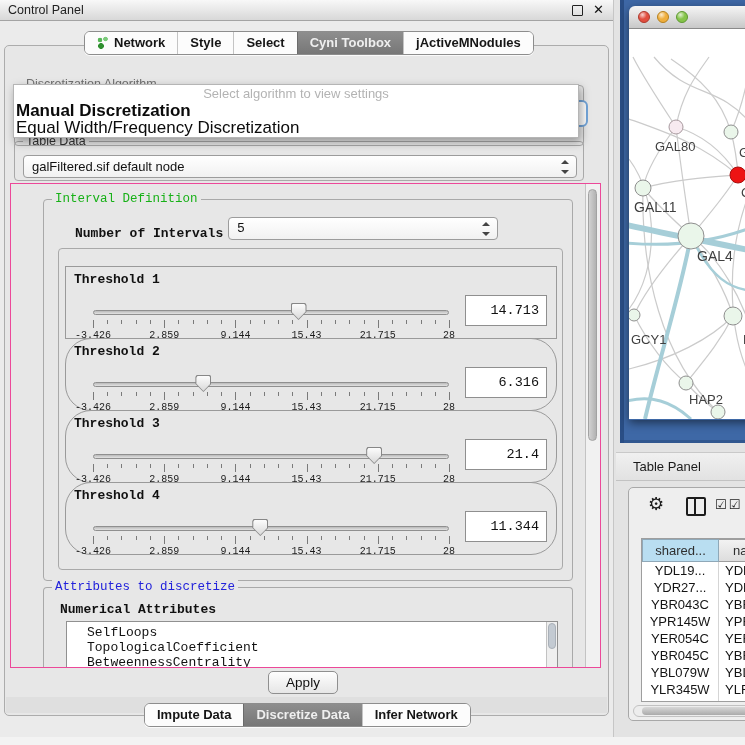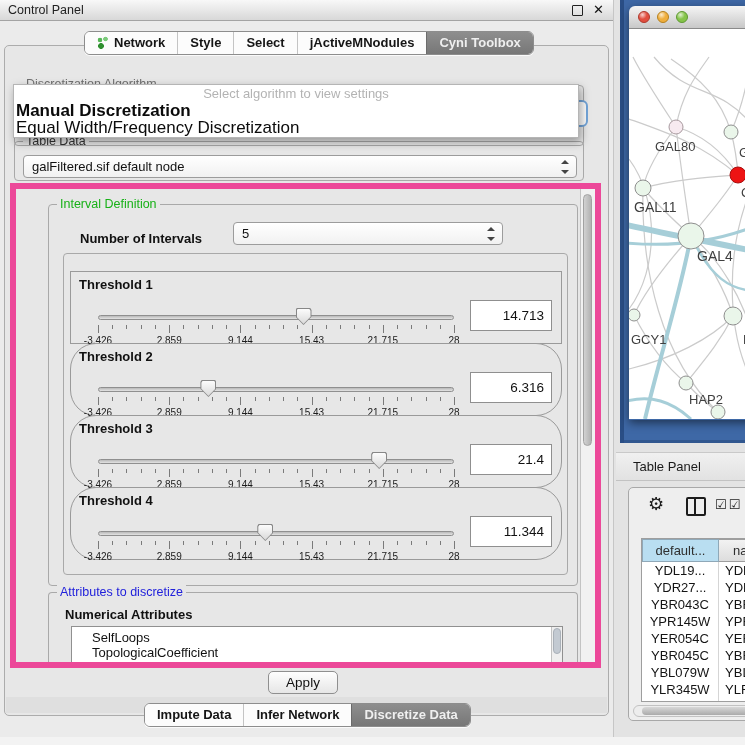--- a/index.html
+++ b/index.html
@@ -44,22 +44,22 @@
   
   #group-tabledata{left:14px;top:141px;width:570px;height:40px;}
   #group-tabledata .group-label{color:#333;}
   .combo{position:absolute;height:23px;background:linear-gradient(#FFFFFF,#F1F1F1);border:1px solid #9C9C9C;
          border-radius:4px;box-sizing:border-box;font-size:13px;color:#111;line-height:21px;padding-left:8px;}
   .spinner{position:absolute;right:7px;top:4px;width:8px;height:14px;}
   .spinner i{position:absolute;left:0;width:0;height:0;border-left:4px solid transparent;border-right:4px solid transparent;}
   .spinner .up{top:0;border-bottom:4.5px solid #444;}
   .spinner .dn{bottom:0;border-top:4.5px solid #444;}
   
-  #viewport{position:absolute;left:10px;top:183px;width:591px;height:485px;border:6px solid #ec4899;
-            background:#E7E7E7;box-sizing:border-box;overflow:hidden;}
+  #viewport{position:absolute;left:10px;top:183px;width:591px;height:485px;border:1px solid #ec4899;
+            background:#E7E7E7;box-sizing:border-box;overflow:hidden;font-family:Liberation Mono, monospace;}
   #vscroll{position:absolute;right:0;top:0;width:15px;height:483px;background:#F1F1F1;border-left:1px solid #C3C3C3;box-sizing:border-box;}
   #vscroll .thumb-v{position:absolute;left:2px;top:5px;width:9px;height:252px;border-radius:5px;
             background:linear-gradient(90deg,#D2D2D2,#B2B2B2);border:1px solid #A2A2A2;box-sizing:border-box;}
   #group-interval{left:32px;top:15px;width:530px;height:382px;}
   #group-interval > .group-label{color:#17B117;}
   .noi-label{position:absolute;left:31px;top:26px;font-size:13px;font-weight:bold;color:#111;}
   #noi-combo{left:184px;top:17px;width:270px;}
   #group-thresholds{left:14px;top:48px;width:505px;height:322px;}
   #group-thresholds > .group-label{color:#2121DB;}
   .th-panel{position:relative;margin:0 0 0 6px;width:492px;height:73px;border:1px solid #9A9A9A;
@@ -146,25 +146,25 @@
         <div class="tab">
           <span class="net-ico"></span>
           <span>Network</span>
         </div>
         <div class="tab">
           <span>Style</span>
         </div>
         <div class="tab">
           <span>Select</span>
         </div>
+        <div class="tab sel">
+          <span>Cyni Toolbox</span>
+        </div>
         <div class="tab">
           <span>jActiveMNodules</span>
-        </div>
-        <div class="tab sel">
-          <span>Cyni Toolbox</span>
         </div>
       </div>
 
     <div class="groupbox" id="group-algorithm">
       <span class="group-label">Discretization Algorithm</span>
     </div>
     <div id="combo-focus"></div>
 
     <div id="algo-popup">
       <div class="ph">Select algorithm to view settings</div>
@@ -397,25 +397,25 @@
         </div>
     </div>
 
     <div id="bottom-strip"></div>
     <div id="apply-btn">Apply</div>
 
     <div class="tabs" id="bottom-tabs">
         <div class="tab">
           <span>Impute Data</span>
         </div>
+        <div class="tab sel">
+          <span>Discretize Data</span>
+        </div>
         <div class="tab">
           <span>Infer Network</span>
-        </div>
-        <div class="tab sel">
-          <span>Discretize Data</span>
         </div>
       </div>
   </div>
 
   <div id="net-frame" style="background: rgb(62, 104, 166);">
     <div id="mac-window">
       <div id="mac-titlebar">
           <span class="tl-dot" style="background: radial-gradient(circle at 35% 28%, rgba(255, 255, 255, 0.75), rgba(255, 255, 255, 0) 45%), rgb(225, 78, 63); border: 1px solid rgb(173, 58, 46);"></span>
           <span class="tl-dot" style="background: radial-gradient(circle at 35% 28%, rgba(255, 255, 255, 0.75), rgba(255, 255, 255, 0) 45%), rgb(239, 174, 61); border: 1px solid rgb(181, 129, 31);"></span>
           <span class="tl-dot" style="background: radial-gradient(circle at 35% 28%, rgba(255, 255, 255, 0.75), rgba(255, 255, 255, 0) 45%), rgb(133, 196, 74); border: 1px solid rgb(95, 153, 52);"></span>
@@ -475,21 +475,21 @@
   <div id="tp-bar">
     <span class="t">Table Panel</span>
   </div>
 
   <div id="table-outer">
     <span class="tp-gear">⚙</span>
     <span class="tp-split"></span>
     <span class="tp-checks">☑☑</span>
     <div id="tbl">
       <div class="tbl-head">
-        <div class="hcell c1">default...</div>
+        <div class="hcell c1">shared...</div>
         <div class="hcell c2">na</div>
       </div>
       <div id="tbl-rows">
           <div class="trow">
             <div class="c1">YDL19...</div>
             <div class="c2">YDL1</div>
           </div>
           <div class="trow">
             <div class="c1">YDR27...</div>
             <div class="c2">YDR2</div>

